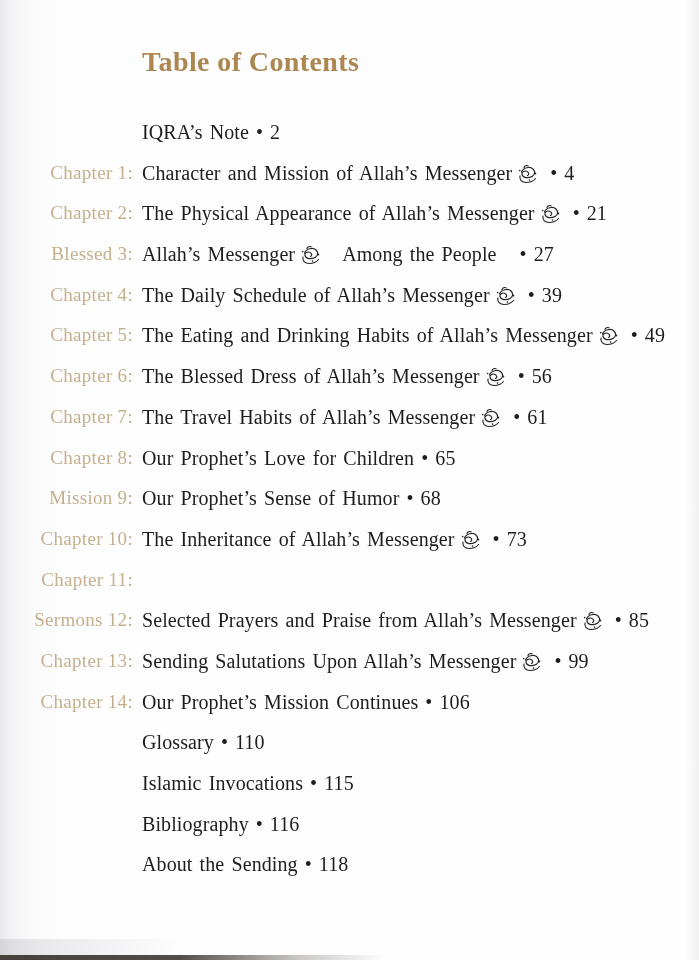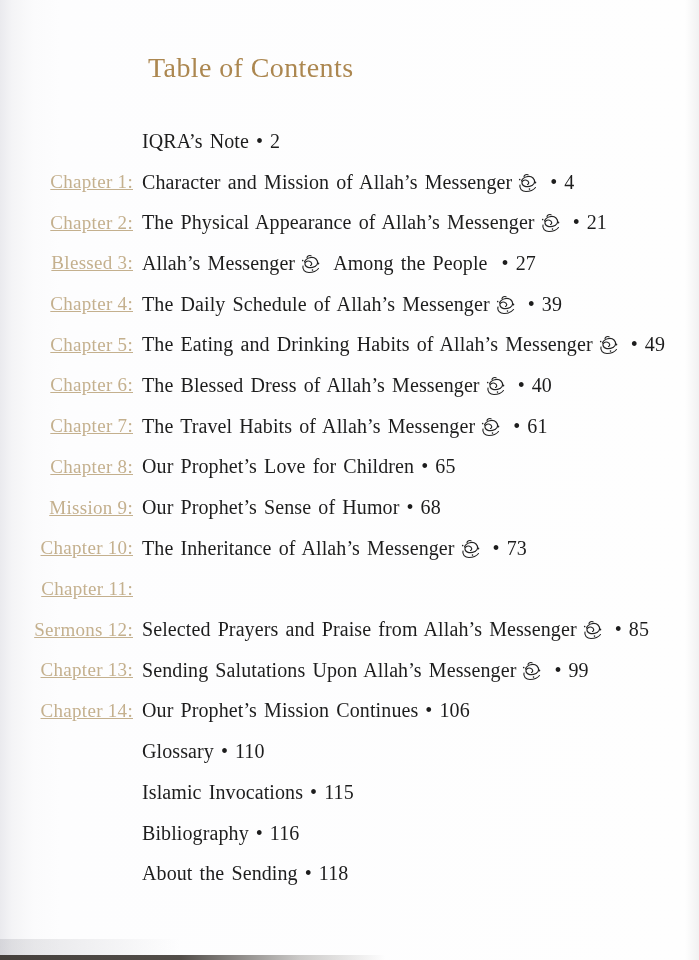--- a/index.html
+++ b/index.html
@@ -18,36 +18,36 @@
   }
   .edge-bottom{
     position:absolute;left:0;bottom:0;height:5px;width:390px;
     background:linear-gradient(90deg,#45403c 0px,#524d49 180px,rgba(110,105,100,0.35) 300px,rgba(110,105,100,0) 385px);
   }
   .edge-bottom-soft{
     position:absolute;left:0;bottom:5px;height:16px;width:200px;
     background:linear-gradient(90deg,rgba(150,150,158,0.25),rgba(150,150,158,0) 90%);
   }
   .heading{
-    position:absolute;left:142px;top:46px;margin:6px;
-    font-size:28px;font-weight:normal;color:#ac8750;letter-spacing:0.4px;
+    position:absolute;left:142px;top:46px;margin:0;
+    font-size:28px;font-weight:bold;color:#ac8750;letter-spacing:0.4px;
   }
   .toc{position:absolute;left:0;top:121px;right:6px;}
-  .row{height:40.7px;display:flex;align-items:center;white-space:nowrap;}
+  .row{height:40.7px;display:flex;align-items:flex-start;white-space:nowrap;}
   .label{
     flex:none;width:133px;text-align:right;
-    font-size:19px;color:#c4b08e;letter-spacing:0.3px;text-decoration:underline;
+    font-size:19px;color:#c4b08e;letter-spacing:0.3px;
   }
   .title{
     margin-left:9px;font-size:20px;color:#1d1d1d;
     letter-spacing:0.1px;word-spacing:2px;
   }
   .sym{display:inline-block;margin:0 5px;}
   .sym svg{vertical-align:-5px;}
-  .post{margin:7px;}
+  .post{margin:16px;}
   .bullet{margin:0 7px;color:#1d1d1d;}
   .pagenum{color:#1d1d1d;}
 </style>
 </head>
 <body>
 
 <div class="page">
   <h1 class="heading">Table of Contents</h1>
   <div class="toc" id="toc">
   <div class="row">
@@ -147,21 +147,21 @@
                 <path d="M4.5 9 C6 4.5, 13 3, 16 6 C18.5 8.5, 18 12, 15 13.5"></path>
                 <path d="M15 13.5 C11 15.5, 6 15, 5 11.5 C4.3 9.2, 7 7.5, 9.5 8.2 C12 9, 12.5 11.5, 10.5 12.5"></path>
                 <path d="M3 13 C2 16.5, 5 19.5, 9 19.5 C13 19.5, 16.5 18, 18.5 15.5"></path>
                 <path d="M7 4.5 C7.5 2.8, 9.5 2, 11 2.8"></path>
               </g>
               <g fill="#232323">
                 <circle cx="18.4" cy="10.5" r="0.9"></circle>
                 <circle cx="2.7" cy="7.6" r="0.8"></circle>
                 <circle cx="12.5" cy="17.1" r="0.8"></circle>
               </g>
-            </svg></span><span class="bullet">•</span><span class="pagenum">40</span></span>
+            </svg></span><span class="bullet">•</span><span class="pagenum">56</span></span>
   </div>
 
   <div class="row">
     <span class="label">Chapter 7:</span>
     <span class="title"><span class="pre">The Travel Habits of Allah’s Messenger</span><span class="sym"><svg width="21" height="22" viewBox="0 0 21 22" aria-hidden="true">
               <g fill="none" stroke="#232323" stroke-width="1.15" stroke-linecap="round">
                 <path d="M4.5 9 C6 4.5, 13 3, 16 6 C18.5 8.5, 18 12, 15 13.5"></path>
                 <path d="M15 13.5 C11 15.5, 6 15, 5 11.5 C4.3 9.2, 7 7.5, 9.5 8.2 C12 9, 12.5 11.5, 10.5 12.5"></path>
                 <path d="M3 13 C2 16.5, 5 19.5, 9 19.5 C13 19.5, 16.5 18, 18.5 15.5"></path>
                 <path d="M7 4.5 C7.5 2.8, 9.5 2, 11 2.8"></path>

